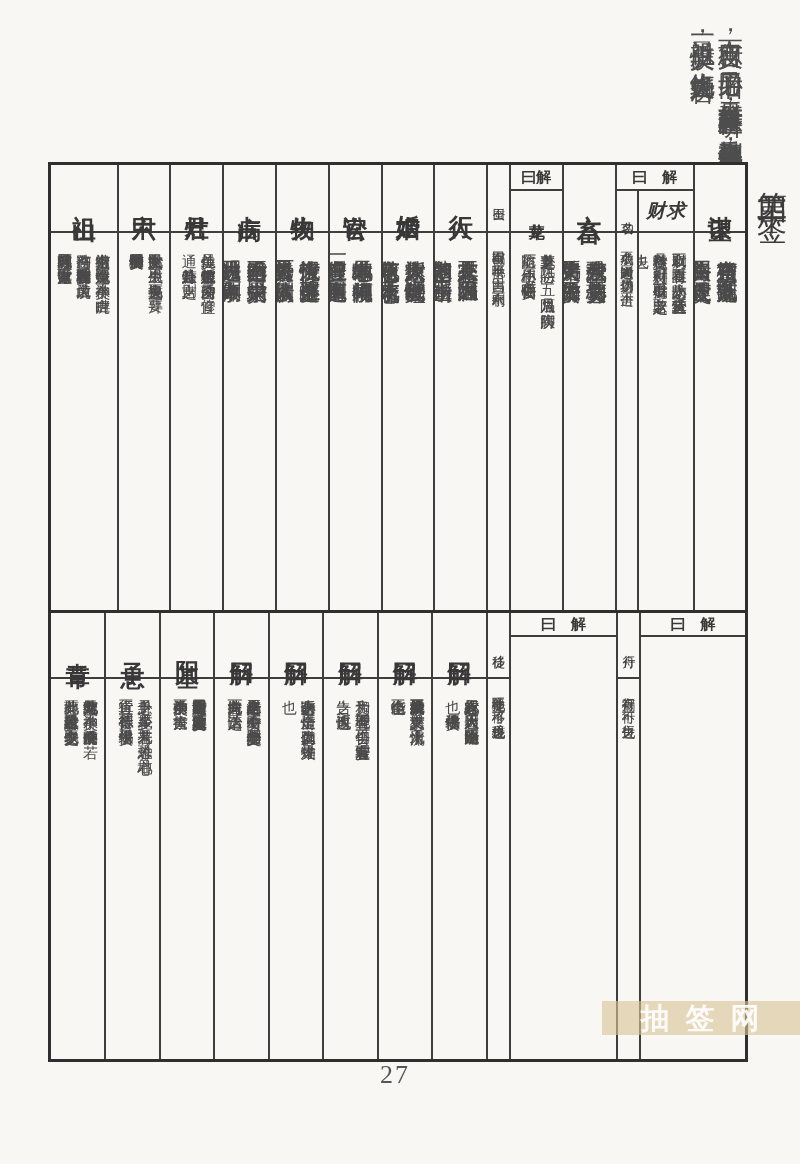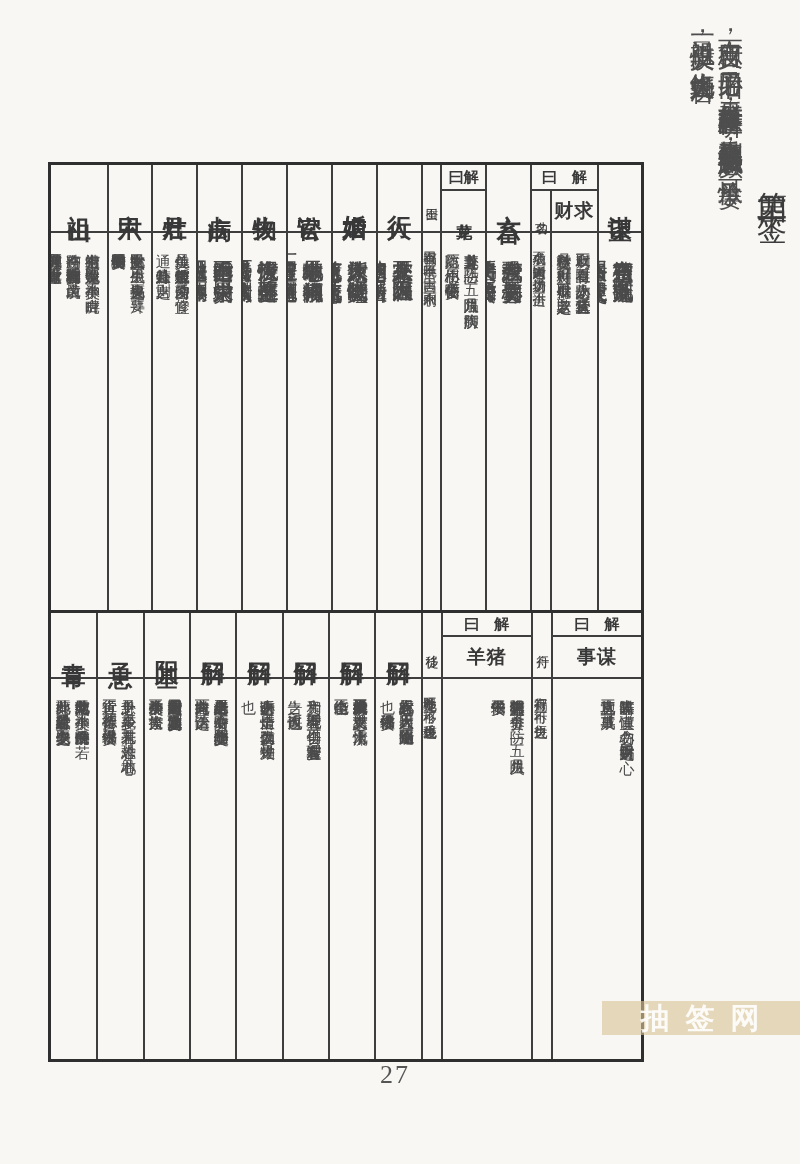--- a/index.html
+++ b/index.html
@@ -10,38 +10,38 @@
   
   .intro{ position:absolute; top:20px; right:56px; height:144px; width:380px;
           writing-mode:vertical-rl; text-orientation:upright;
           font-size:25px; line-height:28px; color:#4e4e4e; letter-spacing:1px; }
 
   
   .lot-title{ position:absolute; top:168px; right:8px; writing-mode:vertical-rl; text-orientation:upright;
               font-size:30px; line-height:40px; color:#3c3c3c; letter-spacing:6px; }
 
   
-  .qtable{ position:absolute; left:48px; width:596px; display:flex; background:var(--paper);
+  .qtable{ position:absolute; left:48px; width:700px; display:flex; background:var(--paper);
            border:3px solid #2f2f2f; }
   .t1{ top:162px; height:448px; border-bottom:none; }
   .t2{ top:610px; height:452px; }
 
   .col{ display:flex; flex-direction:column; min-width:0; flex-basis:0; }
   .col + .col, .col + .group, .group + .col, .group + .group{ border-left:2px solid var(--ln); }
   .gcols .col + .col{ border-left:2px solid var(--ln); }
 
   .hdr{ border-bottom:2px solid var(--ln); display:flex; align-items:center; justify-content:center;
         color:var(--ink-dark); flex:0 0 auto; }
   .t1 .hdr.full{ height:68px; } .t2 .hdr.full{ height:66px; }
   .hdr.sub{ height:42px; }
   .ht{ writing-mode:vertical-rl; text-orientation:upright; }
   .big{ font-size:24px; font-weight:bold; letter-spacing:2px; }
   .smallv{ font-size:13px; letter-spacing:0; }
   .medv{ font-size:16px; font-weight:bold; }
-  .hh{ font-size:19px; font-weight:bold; letter-spacing:1px; }
+  .hh{ font-size:19px; font-weight:bold; letter-spacing:1px;font-style:italic; }
 
   .group{ display:flex; flex-direction:column; min-width:0; flex-basis:0; }
   .gh{ border-bottom:2px solid var(--ln); display:flex; align-items:center; justify-content:center;
        font-size:15px; font-weight:bold; color:var(--ink-dark); }
   .t1 .gh{ height:26px; } .t2 .gh{ height:24px; }
   .gcols{ flex:1 1 auto; display:flex; min-height:0; }
   .gcols .col{ flex-grow:1; }
 
   .bd{ flex:1 1 auto; writing-mode:vertical-rl; text-orientation:upright; white-space:pre-line;
        padding:9px 5px 4px 2px; overflow:hidden; color:var(--ink); }
@@ -265,47 +265,33 @@
     <div class="col" style="flex-grow:21">
       <div class="hdr full">
           <span class="ht smallv">移徒</span>
         </div>
       <div class="bd narrow">移徒地龙不旺　不可移　移之难也失也</div>
     </div>
 
     <div class="group" style="flex-grow:104">
       <div class="gh">曰　解</div>
       <div class="gcols">
-        <div class="col" style="flex-grow:51">
-          <div class="hdr sub">
-              <span class="hh">羊猪</span>
-            </div>
-          <div class="bd prose">饲养猪羊定有阻失　不可贪养　防二　五　八月阻失
-求伯爷保平安</div>
-        </div>
       </div>
     </div>
 
     <div class="col" style="flex-grow:21">
       <div class="hdr full">
           <span class="ht smallv">行舟</span>
         </div>
       <div class="bd narrow">行舟有祸　不可行　行之失也</div>
     </div>
 
     <div class="group" style="flex-grow:103">
       <div class="gh">曰　解</div>
       <div class="gcols">
-        <div class="col" style="flex-grow:52">
-          <div class="hdr sub">
-              <span class="hh">事谋</span>
-            </div>
-          <div class="bd prose">谋事防人暗算　宜谨慎　勿贪心　防口舌失财之祸　心
-地宜从正直　其事可成</div>
-        </div>
       </div>
     </div>
 
   </div>
 
   <div class="pagenum">27</div>
 
   <div class="wm1">抽签网</div>
 
 </div>

